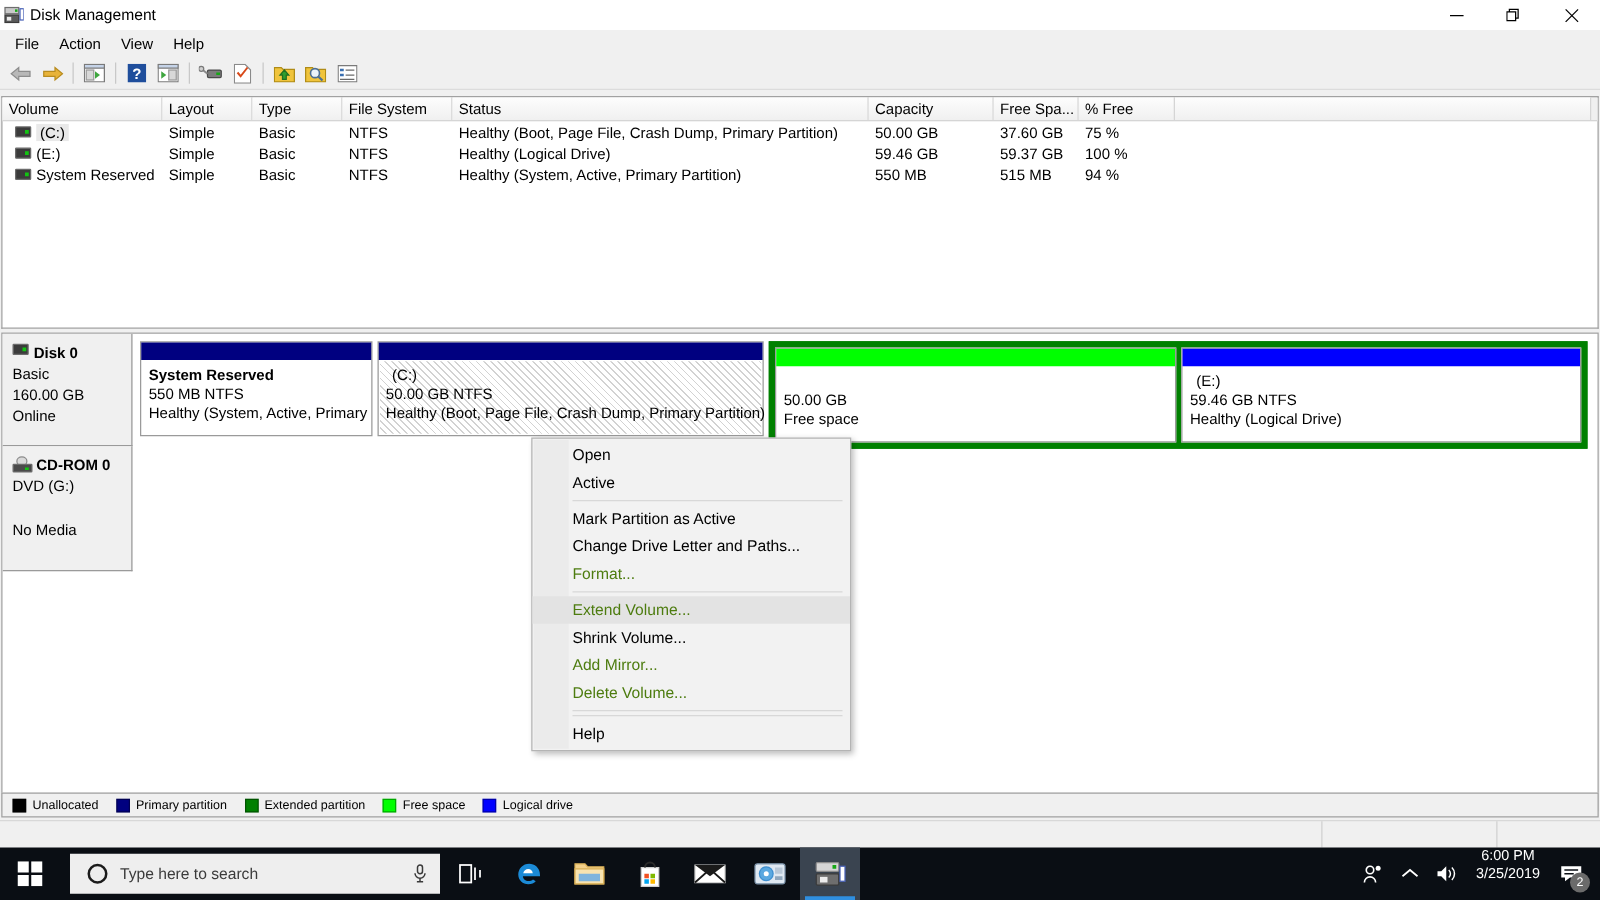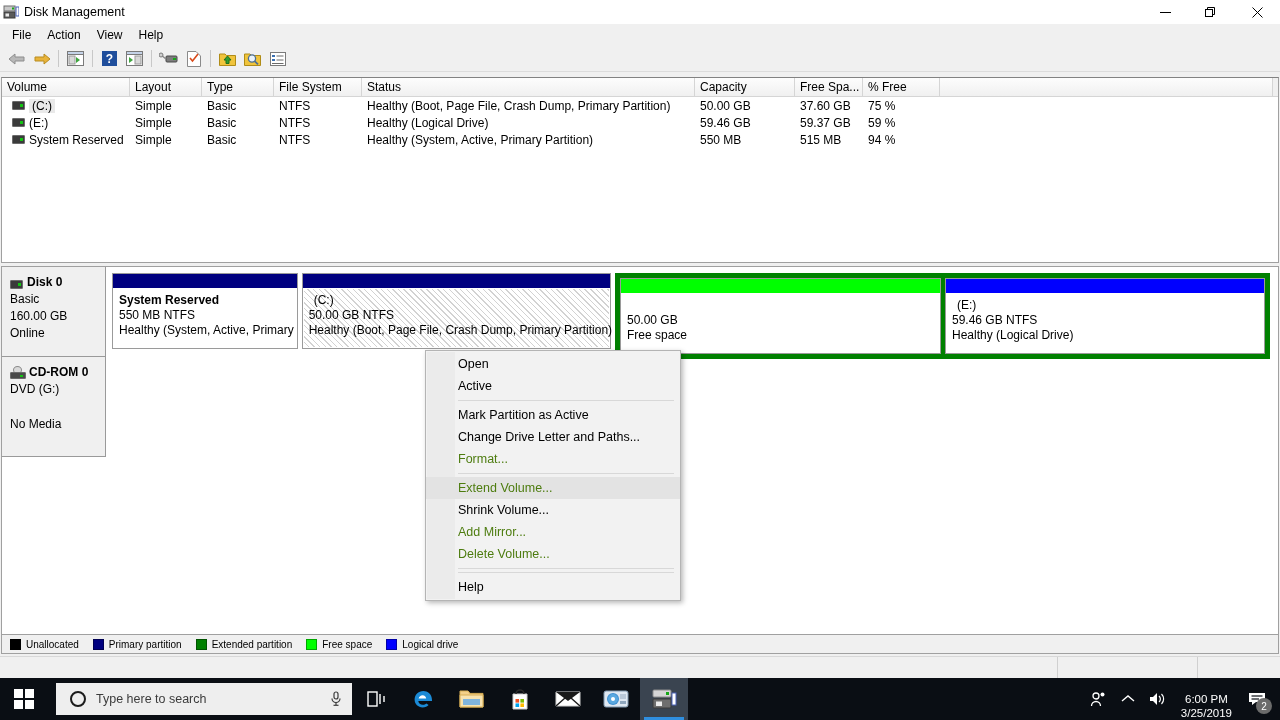--- a/index.html
+++ b/index.html
@@ -68,21 +68,21 @@
   .graph-panel {
     position:absolute; left:1px; top:266px; width:1278px; height:383px;
     background:#ffffff; border:1px solid #a0a0a0; overflow:hidden;
   }
   .disk-row { position:relative; }
   .disk-info {
     position:absolute; left:0; top:0; width:104px; height:100%;
     background:#f0f0f0; border-right:1px solid #9a9a9a; border-bottom:1px solid #9a9a9a;
     padding:8px 6px 0 8px;
   }
-  .disk-title { font-size:12px; font-weight:bold; color:#000; display:flex; align-items:flex-end; }
+  .disk-title { font-size:12px; font-weight:bold; color:#000; display:flex; align-items:flex-start; }
   .disk-sub { font-size:12px; color:#000; margin-top:3px; }
   .diskico { width:13px; height:9px; margin-right:4px; position:relative; display:inline-block; }
   .diskico i { position:absolute; left:0; top:0; width:13px; height:9px; background:#3b3b3b; border:1px solid #6b6b6b; border-radius:1px; }
   .diskico i:after { content:""; position:absolute; right:1px; top:2px; width:3px; height:3px; background:#12c412; }
   .cdico { width:16px; height:13px; margin-right:3px; position:relative; display:inline-block; }
   .cdico .base { position:absolute; left:0; bottom:0; width:16px; height:7px; background:#4a4a4a; border:1px solid #6b6b6b; border-radius:1px; }
   .cdico .base:after { content:""; position:absolute; right:2px; top:2px; width:3px; height:2px; background:#12c412; }
   .cdico .disc { position:absolute; left:3px; top:0; width:9px; height:8px; border-radius:50%; background:#d9d9d9; border:1px solid #8a8a8a; }
 
   .parts { position:absolute; left:104px; top:0; right:0; height:100%; padding:6px 4px 6px 6px; display:flex; }
@@ -137,21 +137,21 @@
   .searchbox {
     width:296px; height:32px; background:#eeeeee; margin-left:8px;
     display:flex; align-items:center; padding:0 8px; position:relative;
   }
   .search-circle { width:16px; height:16px; border:2px solid #1b1b1b; border-radius:50%; margin:0 10px 0 6px; flex:0 0 auto; }
   .search-ph { font-size:12.5px; color:#3b3b3b; }
   .mic { position:absolute; right:10px; top:8px; }
   .tb-task { width:48px; height:42px; display:flex; align-items:center; justify-content:center; position:relative; }
   .tb-task.active { background:#3a4450; }
   .tb-task.active:after { content:""; position:absolute; left:4px; right:4px; bottom:0; height:3px; background:#2f8fe0; }
-  .tray { position:absolute; right:0; top:0; height:42px; display:flex; align-items:flex-end; padding-right:6px; gap:0; }
+  .tray { position:absolute; right:0; top:0; height:42px; display:flex; align-items:flex-start; padding-right:6px; gap:0; }
   .tray-ico { width:30px; height:42px; display:flex; align-items:center; justify-content:center; }
   .clock { color:#fff; font-size:11.5px; line-height:14px; text-align:center; padding:0 8px; }
   .notif { width:34px; height:42px; display:flex; align-items:center; justify-content:center; position:relative; }
   .badge {
     position:absolute; right:2px; bottom:6px; width:16px; height:16px; border-radius:50%;
     background:#6b6b6b; color:#fff; font-size:10px; display:flex; align-items:center; justify-content:center;
   }
 </style>
 </head>
 <body>
@@ -310,21 +310,21 @@
               <i></i>
             </span>
           <span>(E:)</span>
         </div>
         <div class="vc" style="width:72px">Simple</div>
         <div class="vc" style="width:72px">Basic</div>
         <div class="vc" style="width:88px">NTFS</div>
         <div class="vc" style="width:333px">Healthy (Logical Drive)</div>
         <div class="vc" style="width:100px">59.46 GB</div>
         <div class="vc" style="width:68px">59.37 GB</div>
-        <div class="vc" style="width:77px">59 %</div>
+        <div class="vc" style="width:77px">100 %</div>
       </div>
 
       <div class="vol-row">
         <div class="vc namecell" style="width:128px">
           <span class="drive-ico">
               <i></i>
             </span>
           <span>System Reserved</span>
         </div>
         <div class="vc" style="width:72px">Simple</div>

